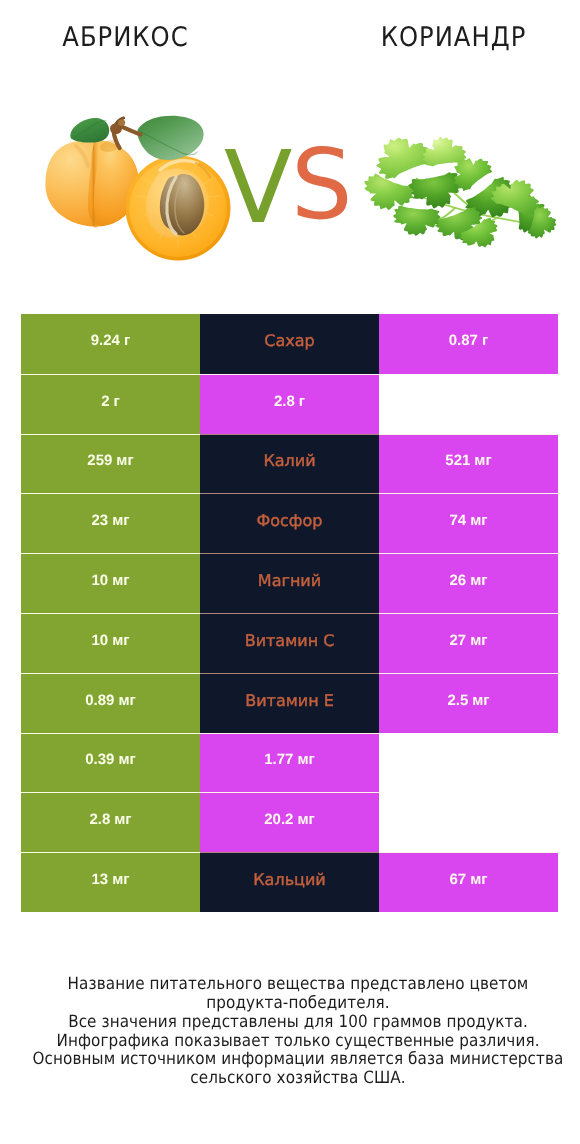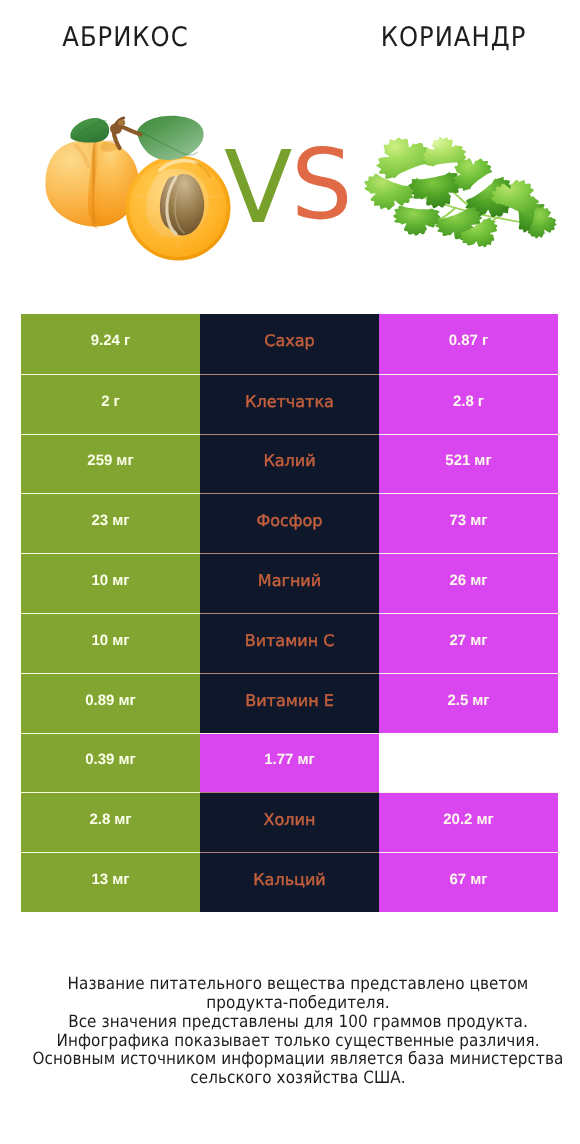--- a/index.html
+++ b/index.html
@@ -225,23 +225,20 @@
         <div class="cell right">
           <span class="val">0.87</span>
           <span class="unit">г</span>
         </div>
       </div>
       <div class="row">
         <div class="cell left">
           <span class="val">2</span>
           <span class="unit">г</span>
         </div>
-        <div class="cell mid">
-          <span class="nut">Клетчатка</span>
-        </div>
         <div class="cell right">
           <span class="val">2.8</span>
           <span class="unit">г</span>
         </div>
       </div>
       <div class="row">
         <div class="cell left">
           <span class="val">259</span>
           <span class="unit">мг</span>
         </div>
@@ -255,21 +252,21 @@
       </div>
       <div class="row">
         <div class="cell left">
           <span class="val">23</span>
           <span class="unit">мг</span>
         </div>
         <div class="cell mid">
           <span class="nut">Фосфор</span>
         </div>
         <div class="cell right">
-          <span class="val">73</span>
+          <span class="val">74</span>
           <span class="unit">мг</span>
         </div>
       </div>
       <div class="row">
         <div class="cell left">
           <span class="val">10</span>
           <span class="unit">мг</span>
         </div>
         <div class="cell mid">
           <span class="nut">Магний</span>
@@ -312,23 +309,20 @@
         </div>
         <div class="cell right">
           <span class="val">1.77</span>
           <span class="unit">мг</span>
         </div>
       </div>
       <div class="row">
         <div class="cell left">
           <span class="val">2.8</span>
           <span class="unit">мг</span>
-        </div>
-        <div class="cell mid">
-          <span class="nut">Холин</span>
         </div>
         <div class="cell right">
           <span class="val">20.2</span>
           <span class="unit">мг</span>
         </div>
       </div>
       <div class="row">
         <div class="cell left">
           <span class="val">13</span>
           <span class="unit">мг</span>

